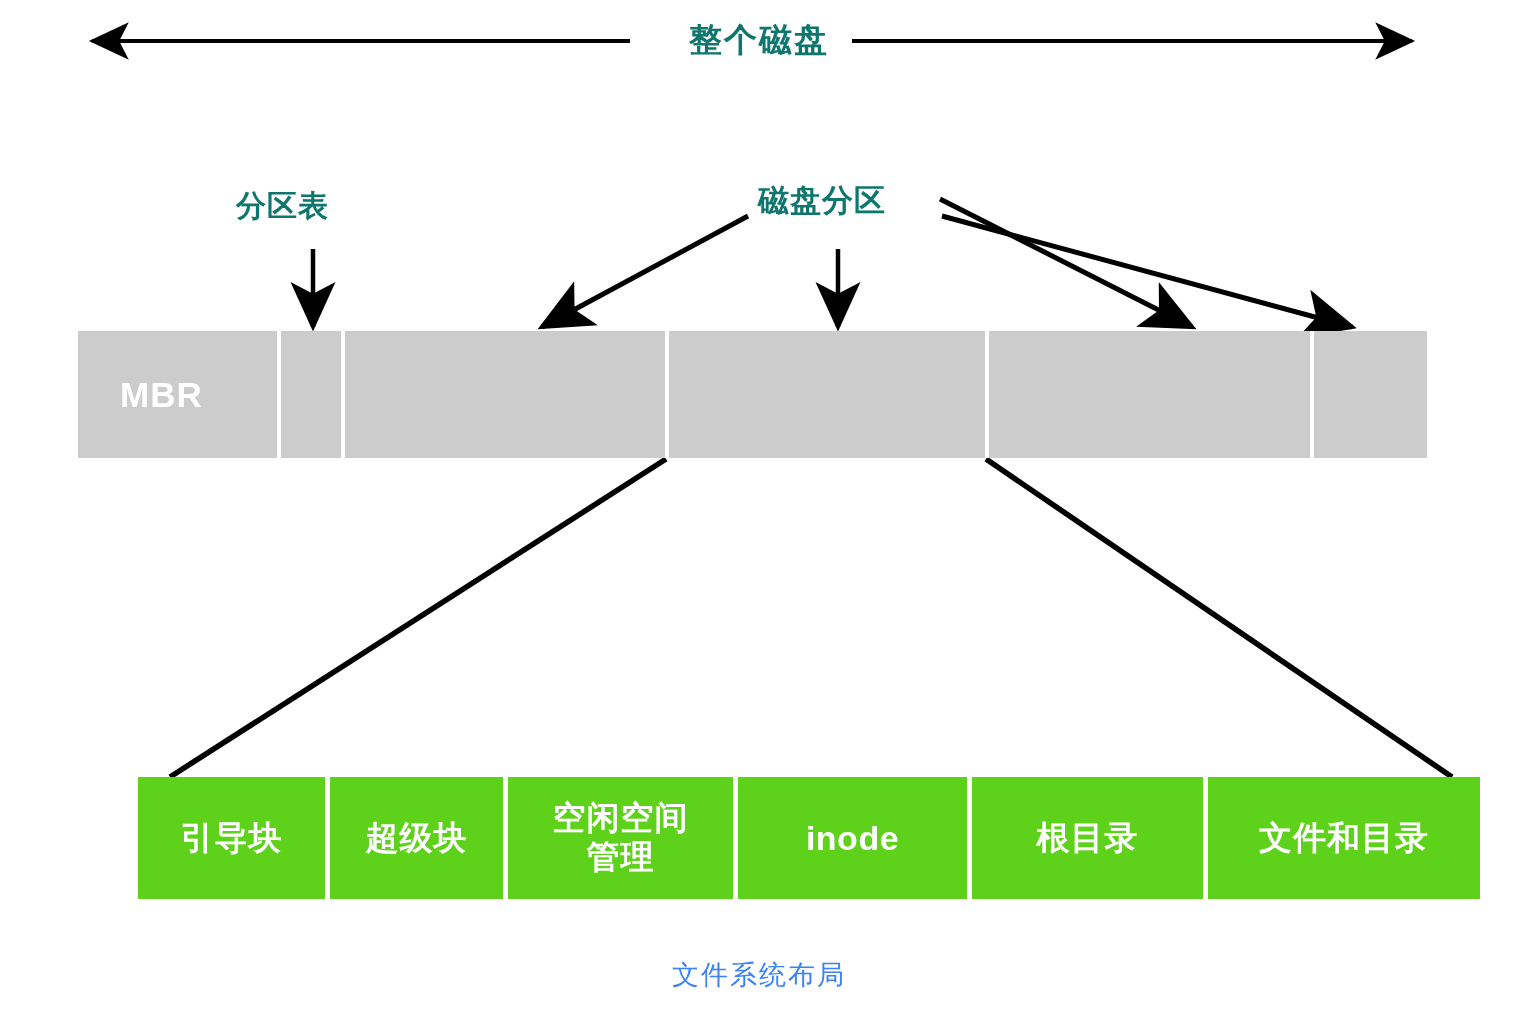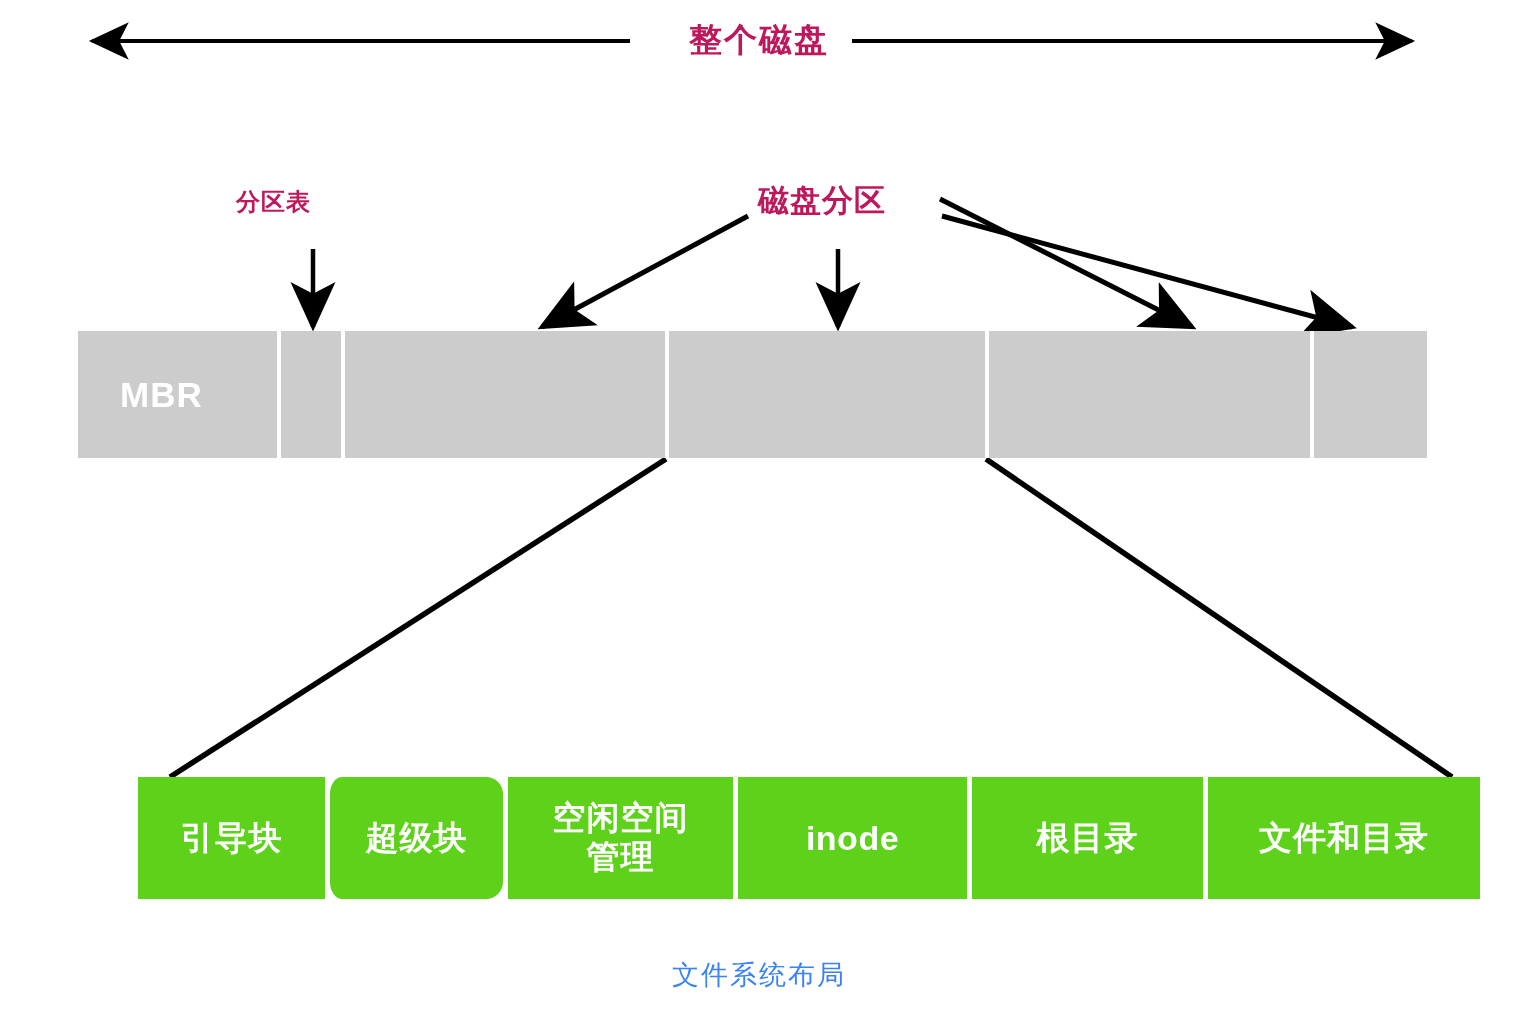--- a/index.html
+++ b/index.html
@@ -23,34 +23,34 @@
     top: 0;
     width: 1518px;
     height: 1022px;
     pointer-events: none;
   }
 
   
   .lbl {
     position: absolute;
     font-weight: bold;
-    color: #be185d;
+    color: #0f766e;
     white-space: nowrap;
     letter-spacing: 1px;
   }
   #label-whole-disk {
     left: 0; top: 18px;
     width: 1518px;
     text-align: center;
     font-size: 33px;
     letter-spacing: 2px;
   }
   #label-partition-table {
     left: 236px; top: 186px;
-    font-size: 24px;
+    font-size: 30px;
   }
   #label-disk-partition {
     left: 758px; top: 180px;
     font-size: 31px;
   }
 
   
   #disk-bar {
     position: absolute;
     left: 78px;
@@ -176,21 +176,21 @@
     </div>
     <div class="disk-seg" style="width:64px;"></div>
     <div class="disk-seg" style="width:324px;"></div>
     <div class="disk-seg" style="width:320px;"></div>
     <div class="disk-seg" style="width:325px;"></div>
     <div class="disk-seg" style="width:117px;"></div>
   </div>
 
   <div id="fs-bar">
     <div class="fs-seg" style="width:187px;">引导块</div>
-    <div class="fs-seg" style="width:178px;border-radius:17px;">超级块</div>
+    <div class="fs-seg" style="width:178px;">超级块</div>
     <div class="fs-seg" style="width:230px;">
       <span style="display:block;">
         <span style="display:block;">空闲空间</span>
         <span style="display:block;text-align:center;">管理</span>
       </span>
     </div>
     <div class="fs-seg latin" style="width:234px;">inode</div>
     <div class="fs-seg" style="width:236px;">根目录</div>
     <div class="fs-seg" style="width:277px;">文件和目录</div>
   </div>

